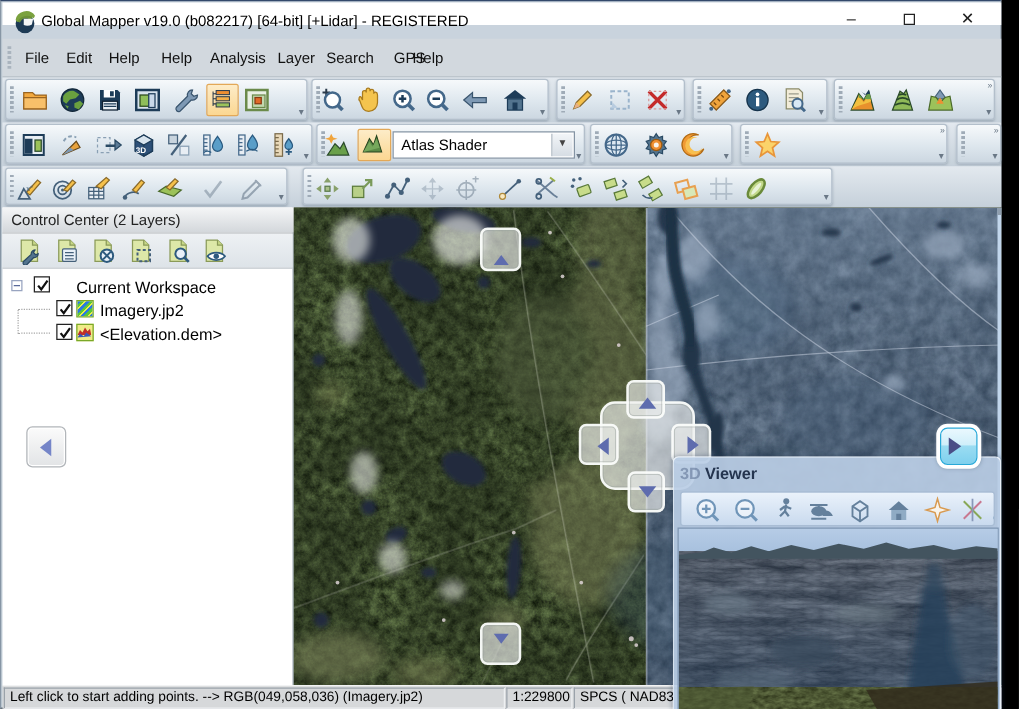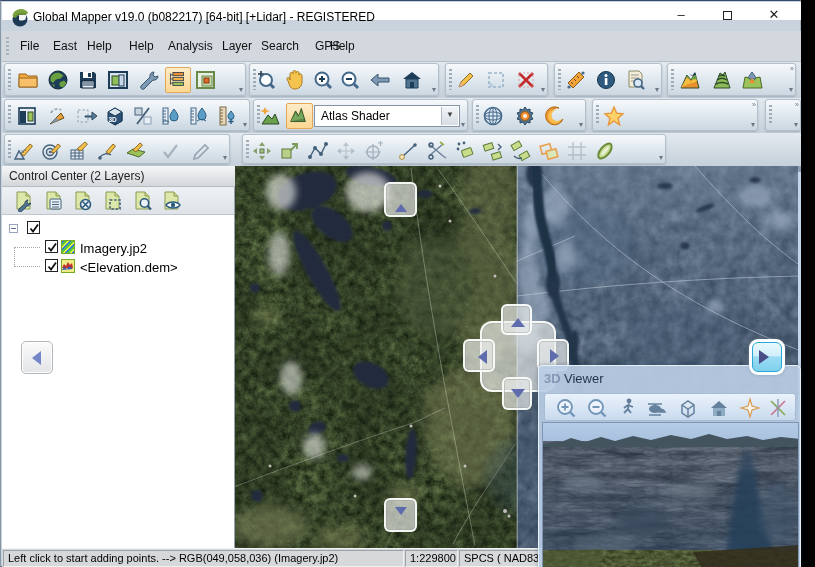--- a/index.html
+++ b/index.html
@@ -53,21 +53,21 @@
    <path d="M9 8 L16.5 8 L15.5 12.5 A6.5 5.5 0 0 1 9 13 Z" fill="#fff" opacity=".95"></path>
   </svg>
   <span class="txt">Global Mapper v19.0 (b082217) [64-bit] [+Lidar] - REGISTERED</span>
   <span class="wbtn" style="left:672px">–</span>
   <span style="position:absolute;left:721px;top:9px;width:9px;height:9px;border:1px solid #222"></span>
   <span class="wbtn" style="left:765px">✕</span>
  </div>
  <div id="menubar">
   <div class="mgrip"></div>
   <span class="mi" style="left:18px">File</span>
-  <span class="mi" style="left:51px">East</span>
+  <span class="mi" style="left:51px">Edit</span>
   <span class="mi" style="left:85px">Help</span>
   <span class="mi" style="left:127px">Help</span>
   <span class="mi" style="left:166px">Analysis</span>
   <span class="mi" style="left:220px">Layer</span>
   <span class="mi" style="left:259px">Search</span>
   <span class="mi" style="left:313px">GPS</span>
   <span class="mi" style="left:328px">Help</span>
  </div>
  <div id="row1" class="trow">
   <div class="tb" style="left:2px;width:242px">
@@ -436,20 +436,21 @@
   <div id="tree">
    <div class="trw" style="left:0;top:4px;width:232px">
     <span style="position:absolute;left:7px;top:5px;width:9px;height:9px;border:1px solid #98a4c0;background:#fff">
             <span style="position:absolute;left:1px;top:2.5px;width:5px;height:1.5px;background:#5a6a9a"></span>
           </span>
     <span class="cb" style="left:25px">
             <svg width="13" height="13">
               <path d="M2.5 6.5l2.5 3 5-7" fill="none" stroke="#111" stroke-width="1.8"></path>
             </svg>
           </span>
+    <span style="position:absolute;left:59px;top:1px">Current Workspace</span>
    </div>
    <div class="trw" style="left:0;top:23px;width:210px">
     <span style="position:absolute;left:12px;top:9px;width:26px;border-top:1px dotted #a8a8a8"></span>
     <span class="cb" style="left:43px">
             <svg width="13" height="13">
               <path d="M2.5 6.5l2.5 3 5-7" fill="none" stroke="#111" stroke-width="1.8"></path>
             </svg>
           </span>
     <span style="position:absolute;left:59px;top:2px;width:14px;height:14px;border:1.5px solid #7aa828;background:repeating-linear-gradient(135deg,#2a7ae0 0 2px,#58c838 2px 4px,#e8f048 4px 5px)"></span>
     <span style="position:absolute;left:78px;top:1px">Imagery.jp2</span>
@@ -636,21 +637,21 @@
     </div>
  <div class="navsq" style="left:536px;top:338px;width:32px;height:32px">
       <span class="tri" style="left:11px;top:8px;border-top:7px solid transparent;border-bottom:7px solid transparent;border-left:9px solid #5e6cae"></span>
     </div>
  <div class="navsq" style="left:501px;top:376px;width:30px;height:33px">
       <span class="tri" style="left:7px;top:10px;border-left:7px solid transparent;border-right:7px solid transparent;border-top:9px solid #5e6cae"></span>
     </div>
  <div id="viewer">
   <div id="vtitle">
         <span style="position:absolute;left:5px;color:rgba(80,100,135,.5);font-weight:bold">3D</span>
-        <span style="position:absolute;left:25px;color:#25354f;font-weight:normal">Viewer</span>
+        <span style="position:absolute;left:25px;color:#25354f;font-weight:bold">Viewer</span>
       </div>
   <div id="vtools">
    <span class="vi" style="left:10px"><svg viewBox="0 0 22 22">
             <circle cx="10" cy="10" r="7" fill="rgba(255,255,255,.5)" stroke="#7095b8" stroke-width="1.8"></circle>
             <path d="M6.5 10h7M10 6.5v7" stroke="#7095b8" stroke-width="1.8"></path>
             <path d="M15 15l4.5 4.5" stroke="#7095b8" stroke-width="2.4"></path>
           </svg></span>
    <span class="vi" style="left:41px"><svg viewBox="0 0 22 22">
             <circle cx="10" cy="10" r="7" fill="rgba(255,255,255,.5)" stroke="#7095b8" stroke-width="1.8"></circle>
             <path d="M6.5 10h7" stroke="#7095b8" stroke-width="1.8"></path>

